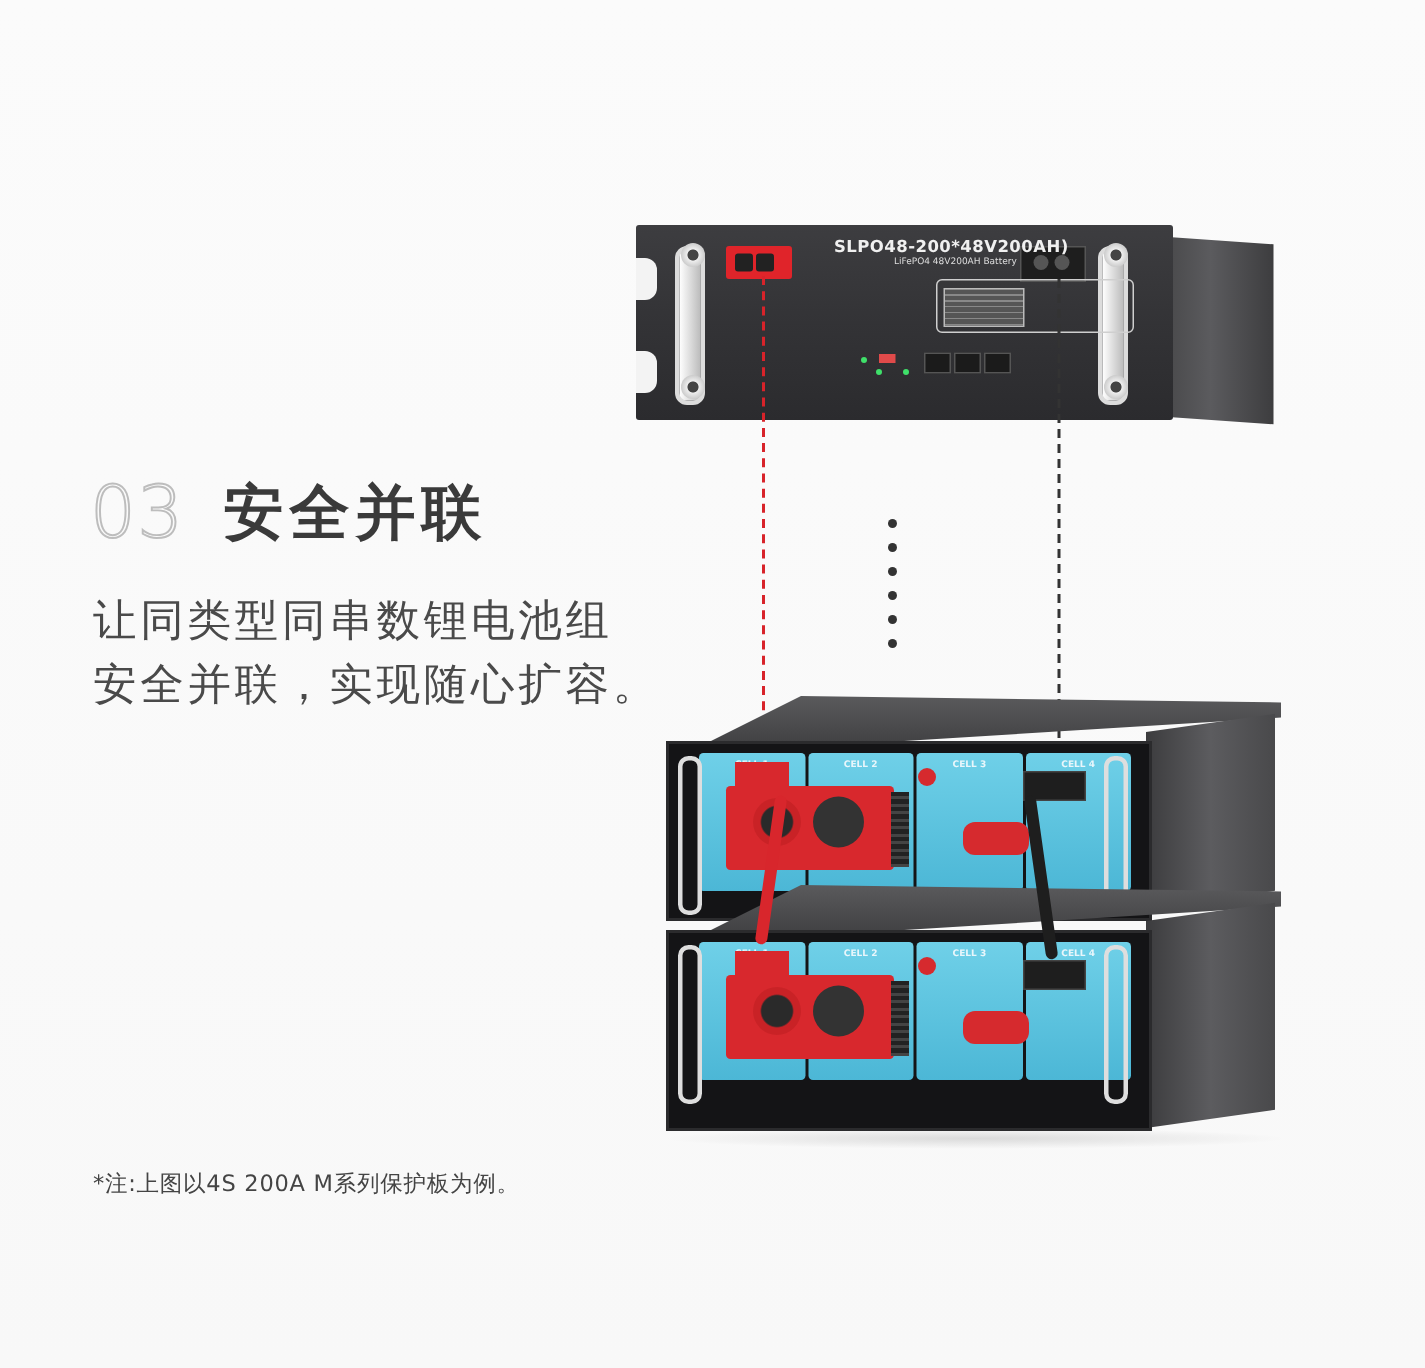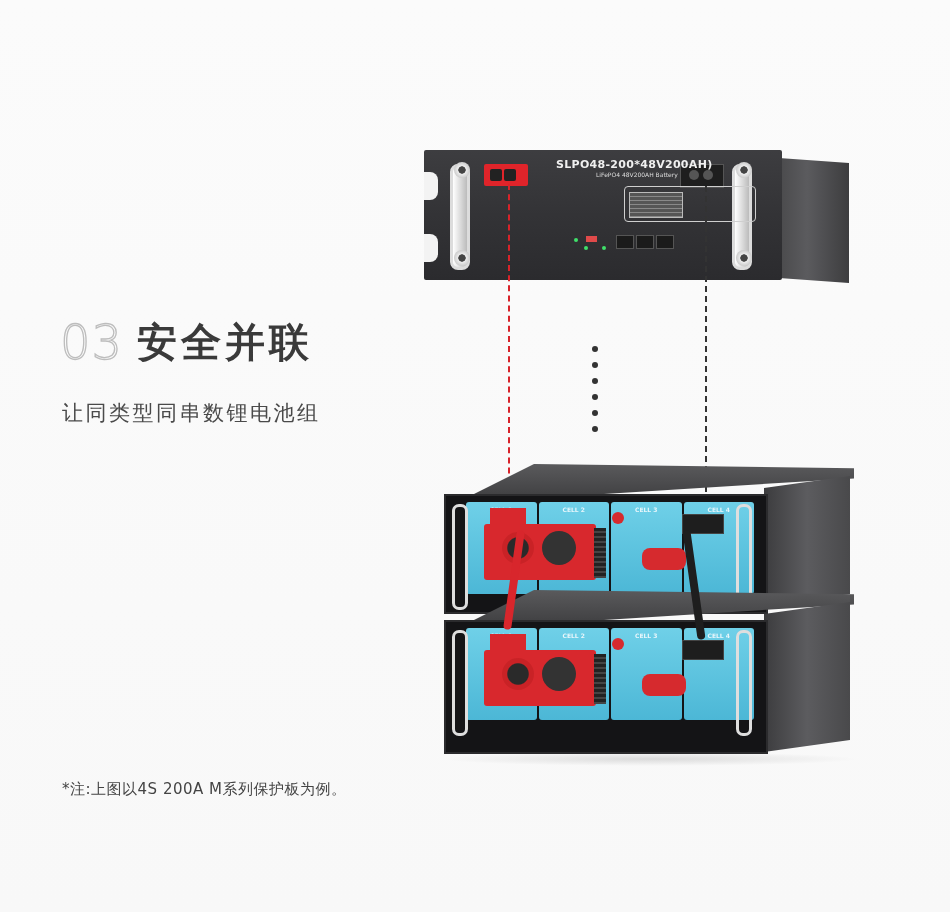--- a/index.html
+++ b/index.html
@@ -1,23 +1,23 @@
 <!DOCTYPE html>
 <html><head>
 <meta charset="utf-8">
 <style>
   html,body{margin:0;padding:0;}
   body{width:950px;height:912px;background:#fafafa;position:relative;overflow:hidden;font-family:"DejaVu Sans","Liberation Sans",sans-serif;}
   .page{position:absolute;left:0;top:0;width:950px;height:912px;background:linear-gradient(#fbfbfb,#f8f8f8);}
 
   
-  .heading{position:absolute;left:60px;top:318px;display:flex;align-items:center;}
+  .heading{position:absolute;left:60px;top:318px;display:flex;align-items:center;gap:12px;}
   .num{font-family:"DejaVu Sans","Liberation Sans",sans-serif;font-size:48px;font-weight:300;color:transparent;-webkit-text-stroke:1.3px #bdbdbd;letter-spacing:1px;line-height:1;}
   .title{font-size:40px;font-weight:bold;color:#3a3a3a;margin-left:14px;letter-spacing:4px;line-height:1;}
-  .desc{position:absolute;left:62px;top:392px;font-size:21px;color:#4a4a4a;line-height:43px;letter-spacing:2.5px;}
+  .desc{position:absolute;left:62px;top:392px;font-size:29px;color:#4a4a4a;line-height:43px;letter-spacing:2.5px;}
   .note{position:absolute;left:62px;top:780px;font-size:15px;color:#444;letter-spacing:0.5px;}
 
   
   .rack{position:absolute;left:424px;top:150px;width:360px;height:165px;}
   .rack-side{position:absolute;left:355px;top:8px;width:70px;height:120px;background:linear-gradient(90deg,#4a4a4c,#5b5b5e 40%,#3d3d3f);transform:skewY(4deg);transform-origin:left top;}
   .rack-front{position:absolute;left:0;top:0;width:358px;height:130px;background:linear-gradient(180deg,#3d3d40,#333336 50%,#2b2b2e);border-radius:2px;}
   .ear{position:absolute;top:22px;width:14px;height:28px;background:#f3f3f3;border-radius:0 8px 8px 0;}
   .ear.b{top:84px;}
   .handle{position:absolute;top:14px;width:14px;height:100px;border:3px solid #dcdcdc;border-radius:8px;background:linear-gradient(90deg,#fff,#bbb);}
   .bolt{position:absolute;width:16px;height:16px;border-radius:50%;background:radial-gradient(circle,#444 30%,#eee 35%,#ccc 70%);}
@@ -72,20 +72,21 @@
 
 <div class="page">
 
   <div class="heading">
     <span class="num">03</span>
     <span class="title">安全并联</span>
   </div>
 
   <div class="desc">
     <div>让同类型同串数锂电池组</div>
+    <div>安全并联，实现随心扩容。</div>
   </div>
 
   <div class="note">*注:上图以4S 200A M系列保护板为例。</div>
 
   <div class="rack">
     <div class="rack-side"></div>
     <div class="rack-front">
       <div class="ear" style="left:0"></div>
       <div class="ear b" style="left:0"></div>
       <div class="handle" style="left:26px"></div>

